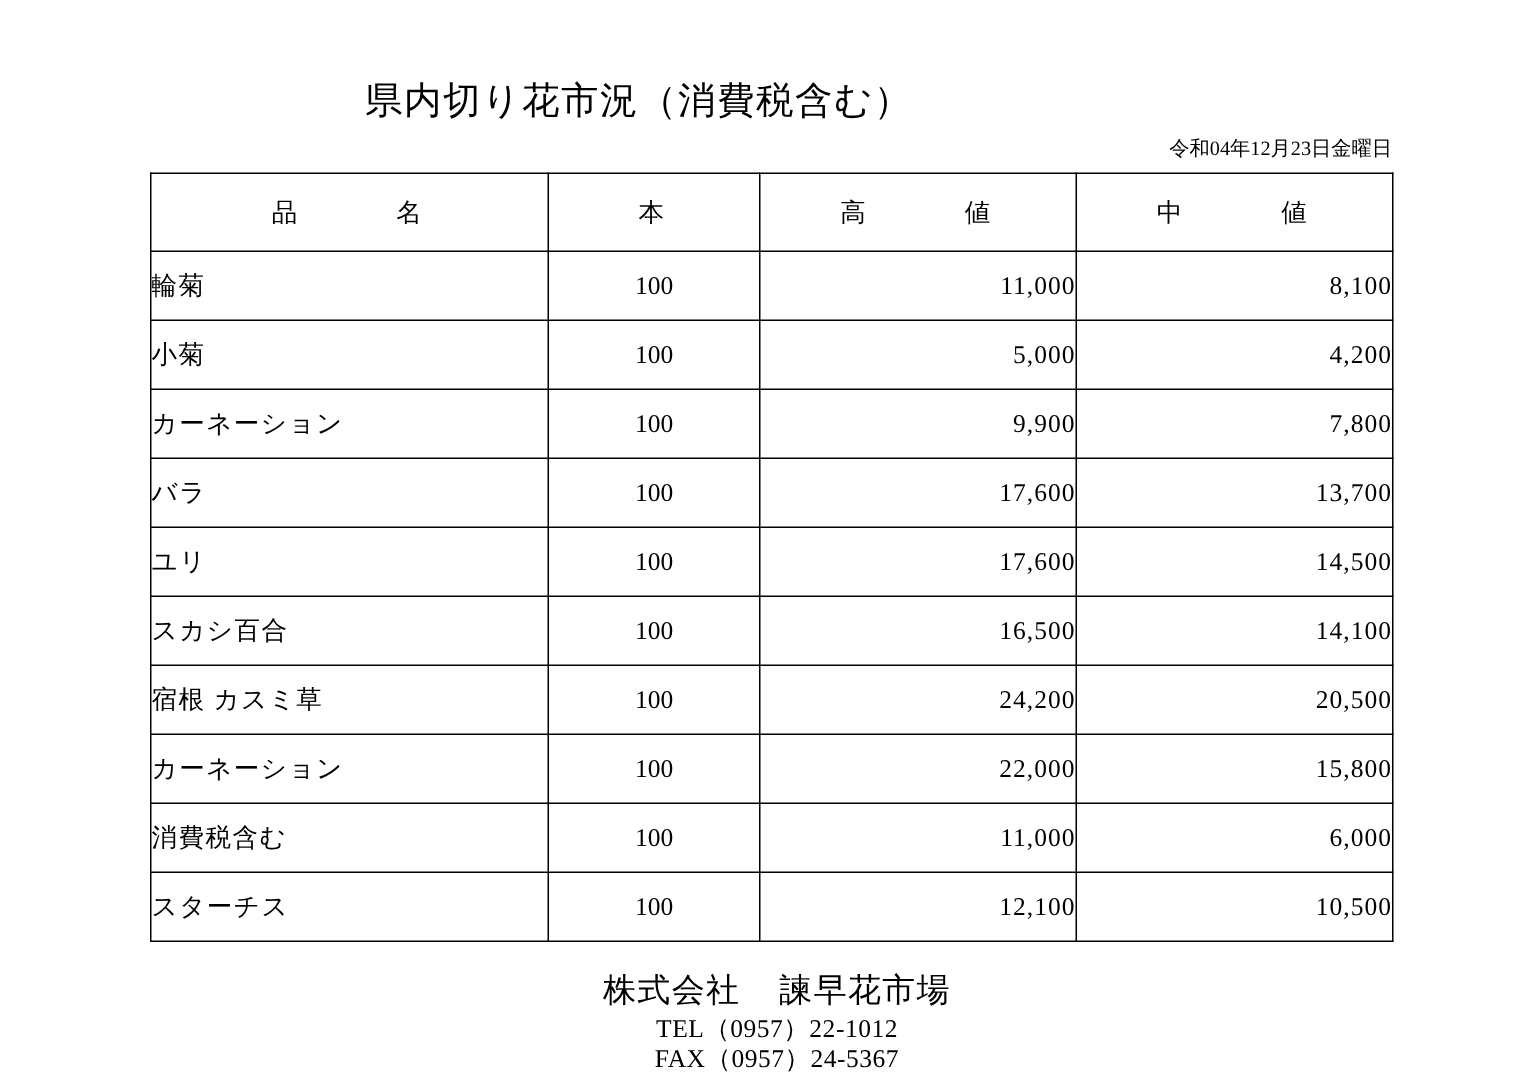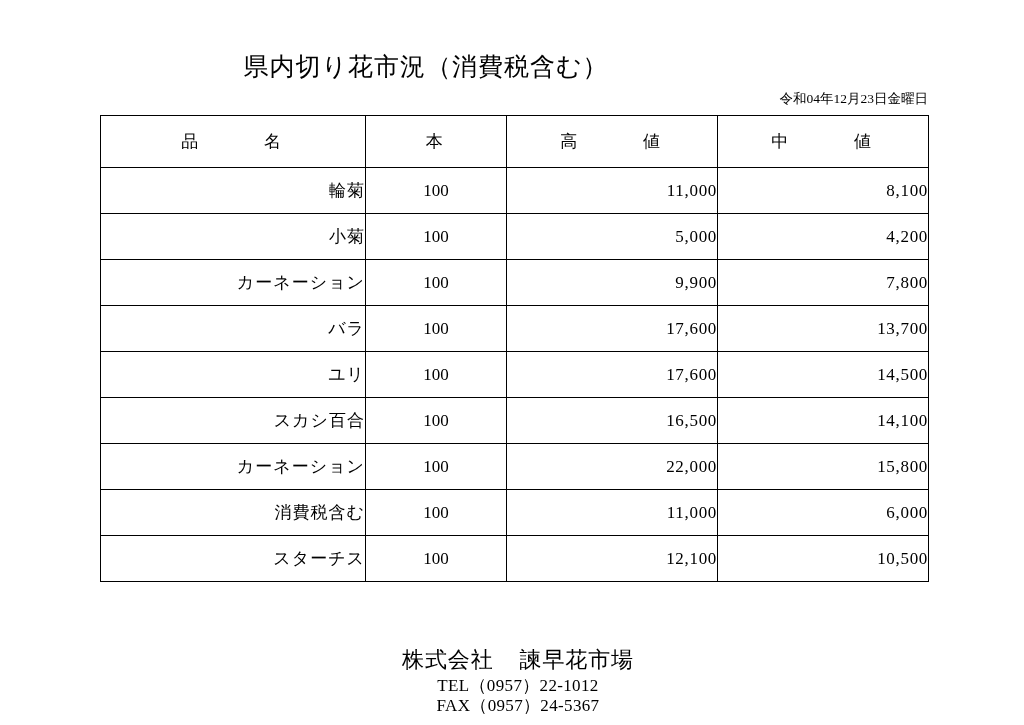--- a/index.html
+++ b/index.html
@@ -62,21 +62,21 @@
 
   .hd {
     text-align: center;
     letter-spacing: 0.22em;
     font-size: 17px;
   }
   .hd-inner {
     display: inline-block;
   }
   .cell-name {
-    text-align: right;
+    text-align: left;
     font-size: 17px;
     letter-spacing: 0.06em;
   }
   .cell-qty {
     text-align: center;
     font-size: 15.5px;
   }
   .cell-num {
     text-align: right;
     padding-right: 46px;
@@ -164,20 +164,26 @@
         <td class="cell-num">17,600</td>
         <td class="cell-num">14,500</td>
       </tr>
       <tr>
         <td class="cell-name">スカシ百合</td>
         <td class="cell-qty">100</td>
         <td class="cell-num">16,500</td>
         <td class="cell-num">14,100</td>
       </tr>
       <tr>
+        <td class="cell-name">宿根 カスミ草</td>
+        <td class="cell-qty">100</td>
+        <td class="cell-num">24,200</td>
+        <td class="cell-num">20,500</td>
+      </tr>
+      <tr>
         <td class="cell-name">カーネーション</td>
         <td class="cell-qty">100</td>
         <td class="cell-num">22,000</td>
         <td class="cell-num">15,800</td>
       </tr>
       <tr>
         <td class="cell-name">消費税含む</td>
         <td class="cell-qty">100</td>
         <td class="cell-num">11,000</td>
         <td class="cell-num">6,000</td>

